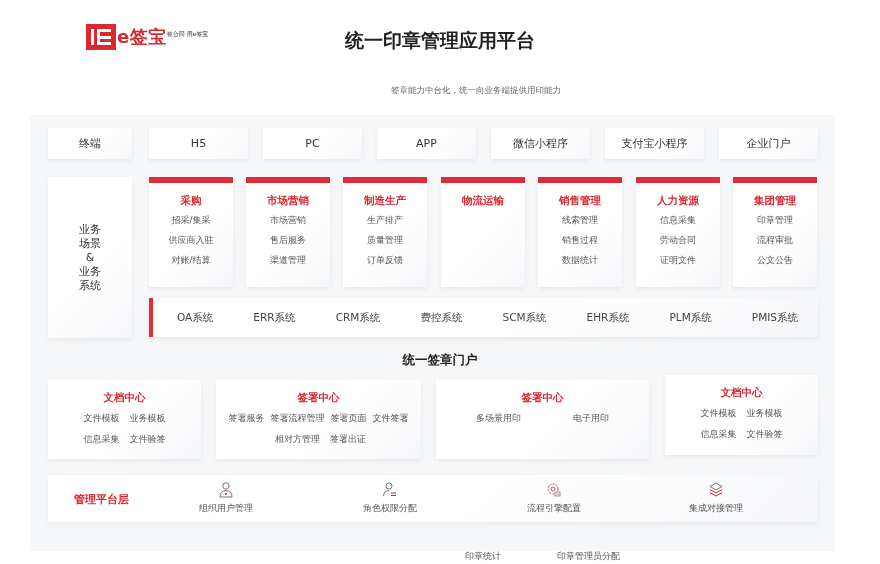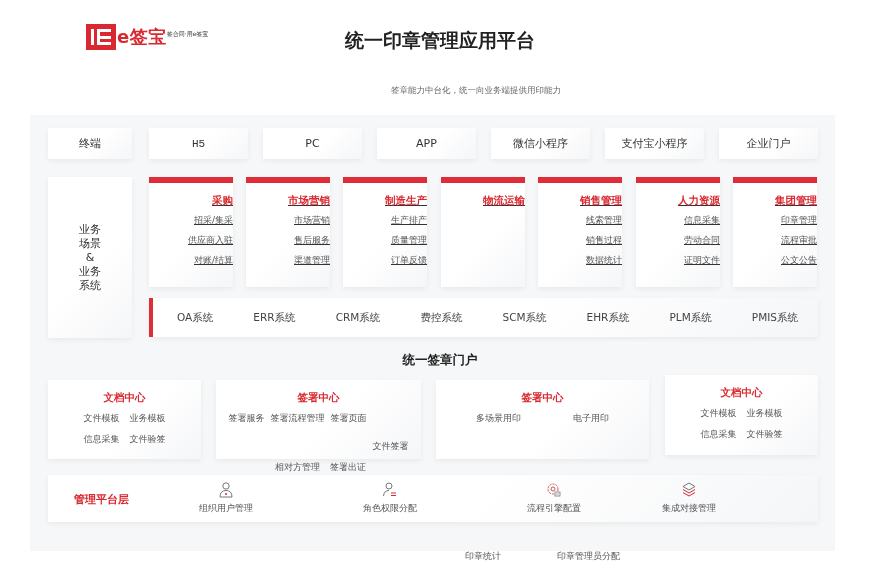--- a/index.html
+++ b/index.html
@@ -17,21 +17,21 @@
   .subtitle { position: absolute; left: 0; width: 880px; top: 85px; text-align: center; font-size: 8.5px; color: #666; margin-left: 36px; }
 
   .panel { position: absolute; left: 30px; top: 115px; width: 805px; height: 436px; background: #f6f7f9; }
 
   .card { position: absolute; background: linear-gradient(135deg, #ffffff 0%, #ffffff 55%, #f5f6f8 100%); box-shadow: 0 2px 5px rgba(0,0,0,0.06); }
 
   .term { height: 31px; top: 128px; display: flex; align-items: center; justify-content: center; font-size: 11px; color: #333; }
 
   .side-label { left: 48px; top: 177px; width: 84px; height: 161px; display: flex; align-items: center; justify-content: center; text-align: center; font-size: 11px; color: #333; line-height: 14px; }
 
-  .biz { top: 177px; width: 84px; height: 110px; text-align: right; text-decoration: underline; }
+  .biz { top: 177px; width: 84px; height: 110px; text-align: center; }
   .biz .topbar { height: 6px; background: #de2d38; }
   .biz .title { font-size: 10.5px; font-weight: bold; color: #d9282f; margin-top: 10px; line-height: 14px; }
   .biz .item { font-size: 9px; color: #555; line-height: 20px; }
   .biz .items { margin-top: 3px; }
 
   .sys-bar { left: 149px; top: 298px; width: 669px; height: 39px; display: flex; align-items: center; justify-content: space-around; padding-left: 8px; }
   .sys-bar .accent { position: absolute; left: 0; top: 0; width: 4px; height: 39px; background: #de2d38; }
   .sys-bar .sys { font-size: 10.5px; color: #444; }
 
   .portal-title { position: absolute; left: 0; width: 880px; top: 352px; text-align: center; font-size: 12.5px; font-weight: bold; color: #222; }
@@ -63,21 +63,21 @@
     <div class="logo-sub">签合同·用e签宝</div>
   </div>
 </div>
 
 <div class="main-title">统一印章管理应用平台</div>
 <div class="subtitle">签章能力中台化，统一向业务端提供用印能力</div>
 
 <div class="panel"></div>
 
 <div class="card term" style="left:48px;width:84px;">终端</div>
-<div class="card term" style="left:149px;width:99px;font-family:Liberation Mono, monospace;">H5</div>
+<div class="card term" style="left:149px;width:99px;">H5</div>
 <div class="card term" style="left:263px;width:99px;">PC</div>
 <div class="card term" style="left:377px;width:99px;">APP</div>
 <div class="card term" style="left:491px;width:99px;">微信小程序</div>
 <div class="card term" style="left:605px;width:99px;">支付宝小程序</div>
 <div class="card term" style="left:719px;width:99px;">企业门户</div>
 
 <div class="card side-label">
   <div>
     <div>业务</div>
     <div>场景</div>
@@ -169,21 +169,21 @@
     <span class="item">文件验签</span>
   </div>
 </div>
 
 <div class="card portal" style="left:216px;width:205px;">
   <div class="title">签署中心</div>
   <div class="grid" style="width:200px;margin-left:auto;margin-right:auto;">
     <span class="item" style="padding:0 3px;">签署服务</span>
     <span class="item" style="padding:0 3px;">签署流程管理</span>
     <span class="item" style="padding:0 3px;">签署页面</span>
-    <span class="item" style="padding:0 3px;margin-top:28px;">文件签署</span>
+    <span class="item" style="padding:0 3px;">文件签署</span>
     <span class="item" style="padding:0 7px;">相对方管理</span>
     <span class="item" style="padding:0 3px;">签署出证</span>
   </div>
 </div>
 
 <div class="card portal" style="left:436px;width:213px;">
   <div class="title">签署中心</div>
   <div class="grid" style="width:210px;margin-left:auto;margin-right:auto;gap:48px;">
     <span class="item" style="padding:0 2px;">多场景用印</span>
     <span class="item" style="padding:0 2px;">电子用印</span>
@@ -230,21 +230,21 @@
   <div class="feat" style="left:446px;">
     <svg width="16" height="18" viewBox="0 0 16 18">
       <circle cx="7" cy="8" r="5" fill="none" stroke="#c45a5e" stroke-width="1" stroke-dasharray="2.2 1"></circle>
       <circle cx="7" cy="8" r="2" fill="none" stroke="#c45a5e" stroke-width="1"></circle>
       <rect x="9" y="11" width="5" height="4" fill="#fff" stroke="#777" stroke-width="0.8"></rect>
       <line x1="10" y1="13" x2="13" y2="13" stroke="#777" stroke-width="0.6"></line>
     </svg>
     <div class="fl">流程引擎配置</div>
   </div>
 
-  <div class="feat" style="left:581px;font-family:Liberation Mono, monospace;">
+  <div class="feat" style="left:608px;font-family:Liberation Mono, monospace;">
     <svg width="16" height="18" viewBox="0 0 16 18">
       <path d="M8 2 L14 5.5 L8 9 L2 5.5 Z" fill="none" stroke="#777" stroke-width="1"></path>
       <path d="M2 8.5 L8 12 L14 8.5" fill="none" stroke="#d9282f" stroke-width="1"></path>
       <path d="M2 11.5 L8 15 L14 11.5" fill="none" stroke="#d9282f" stroke-width="1"></path>
     </svg>
     <div class="fl">集成对接管理</div>
   </div>
 </div>
 
 </body></html>

